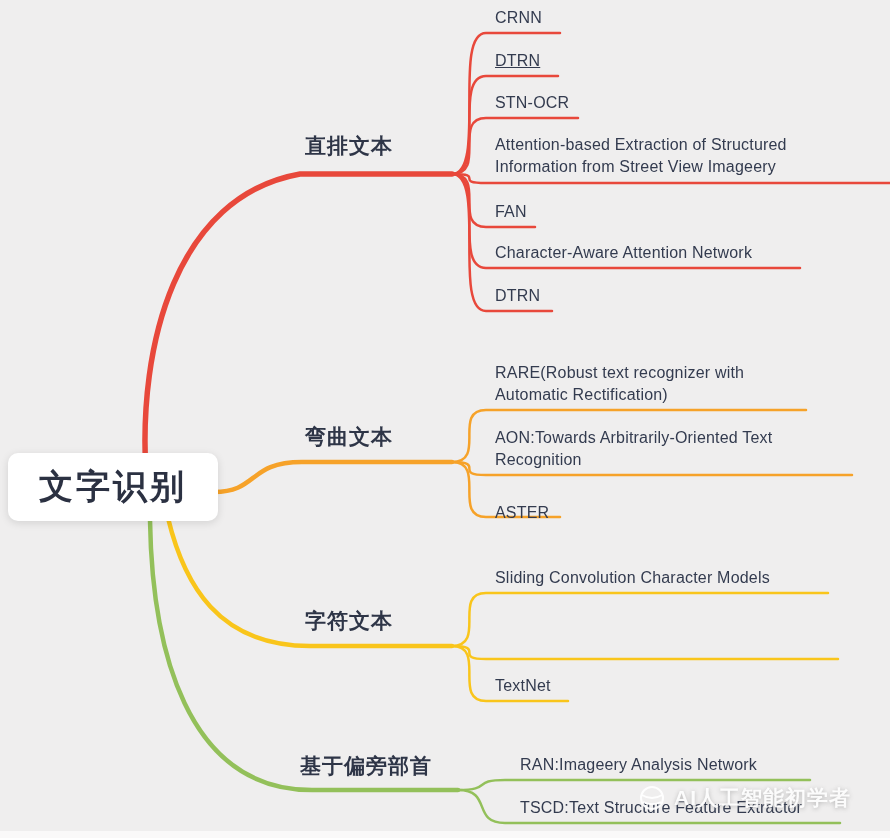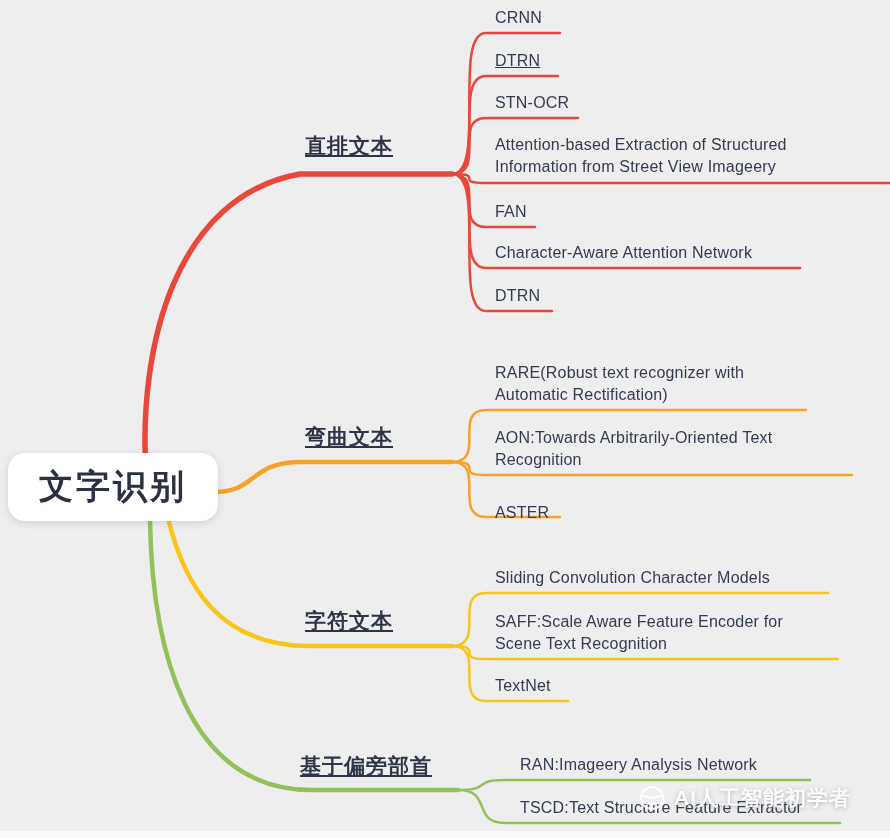--- a/index.html
+++ b/index.html
@@ -7,30 +7,30 @@
     width:890px;height:838px;overflow:hidden;
     background:#efeeee;
     font-family:"Liberation Sans","DejaVu Sans",sans-serif;
     position:relative;
   }
   #canvas{position:relative;width:890px;height:838px;}
   svg.links{position:absolute;left:0;top:0;}
   svg.links path{fill:none;stroke-linecap:round;stroke-linejoin:round;}
   .root{
     position:absolute;left:8px;top:453px;width:210px;height:68px;
-    background:#ffffff;border-radius:17px;
+    background:#ffffff;border-radius:10px;
     box-shadow:0 2px 8px rgba(0,0,0,0.12);
     display:flex;align-items:center;justify-content:center;
   }
   .root-label{
     font-size:34px;font-weight:bold;color:#2b3142;letter-spacing:3px;
   }
   .branch-label{
     position:absolute;font-size:21px;font-weight:bold;color:#2e3547;
-    letter-spacing:1px;white-space:nowrap;text-decoration:underline;
+    letter-spacing:1px;white-space:nowrap;
   }
   .child{
     position:absolute;font-size:16px;line-height:22px;color:#333b4f;
     letter-spacing:0.2px;
   }
   .watermark{
     position:absolute;left:638px;top:784px;
     display:flex;align-items:center;gap:8px;
   }
   .watermark-text{
@@ -90,21 +90,20 @@
   <div class="child" style="left:495px;top:134px;width:378px;">Attention-based Extraction of Structured Information from Street View Imageery</div>
   <div class="child" style="left:495px;top:201px;">FAN</div>
   <div class="child" style="left:495px;top:242px;">Character-Aware Attention Network</div>
   <div class="child" style="left:495px;top:285px;">DTRN</div>
 
   <div class="child" style="left:495px;top:362px;width:318px;">RARE(Robust text recognizer with Automatic Rectification)</div>
   <div class="child" style="left:495px;top:427px;width:345px;">AON:Towards Arbitrarily-Oriented Text Recognition</div>
   <div class="child" style="left:495px;top:502px;">ASTER</div>
 
   <div class="child" style="left:495px;top:567px;">Sliding Convolution Character Models</div>
-  <div class="child" style="left:495px;top:611px;width:322px;">SAFF:Scale Aware Feature Encoder for Scene Text Recognition</div>
   <div class="child" style="left:495px;top:675px;">TextNet</div>
 
   <div class="child" style="left:520px;top:754px;">RAN:Imageery Analysis Network</div>
   <div class="child" style="left:520px;top:797px;">TSCD:Text Structure Feature Extractor</div>
 
   <div class="watermark">
     <svg width="28" height="28" viewBox="0 0 28 28">
       <circle cx="14" cy="14" r="11" fill="none" stroke="rgba(255,255,255,0.92)" stroke-width="2"></circle>
       <path d="M4 11 C10 15 18 15 24 11" fill="none" stroke="rgba(255,255,255,0.92)" stroke-width="1.8"></path>
       <path d="M5 18 C11 21 17 21 23 18" fill="none" stroke="rgba(255,255,255,0.92)" stroke-width="1.8"></path>

